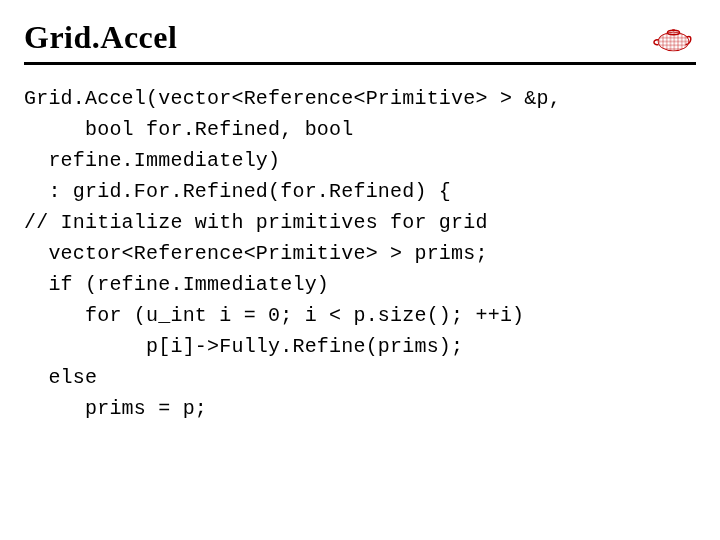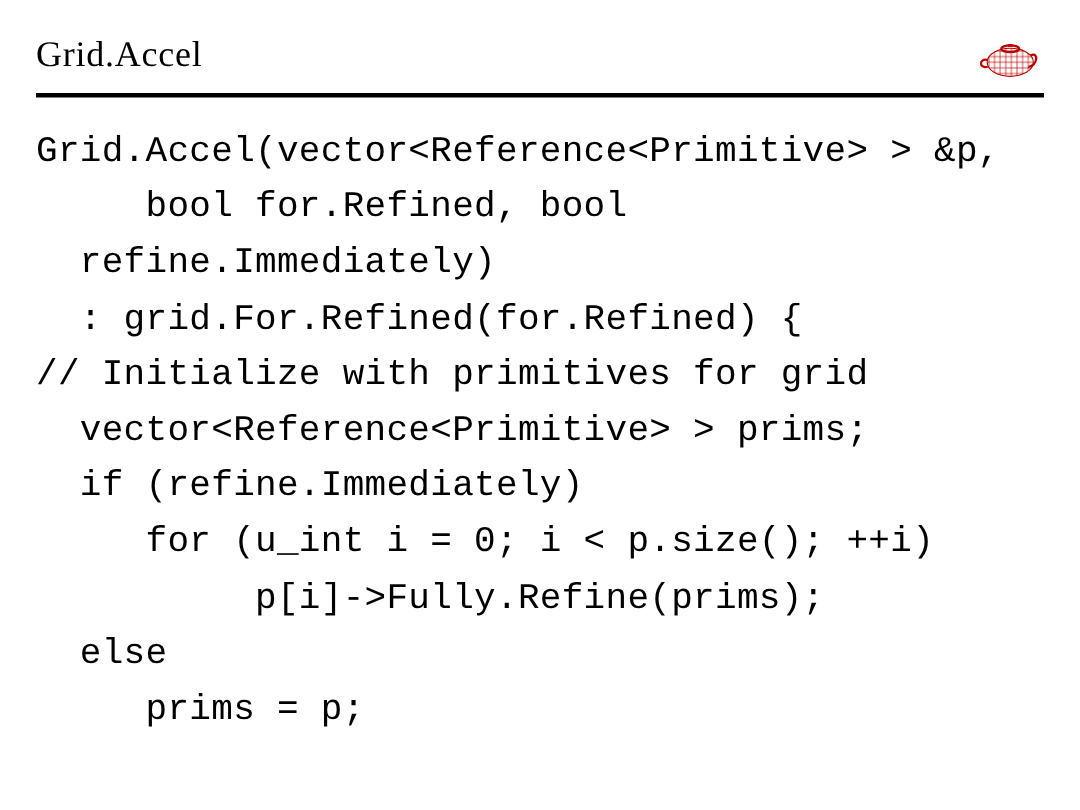--- a/index.html
+++ b/index.html
@@ -17,37 +17,37 @@
     box-sizing: border-box;
   }
   .header-row {
     display: flex;
     align-items: center;
     justify-content: space-between;
     padding-bottom: 6px;
   }
   .title {
     font-family: Georgia, 'Times New Roman', serif;
-    font-weight: normal;
-    font-size: 24px;
+    font-weight: bold;
+    font-size: 32px;
     letter-spacing: 0.5px;
   }
   .logo {
     width: 48px;
     height: 38px;
   }
   .rule {
     border: none;
     height: 3px;
     background: #000;
     margin: 0 0 18px 0;
   }
   .code {
     font-family: 'Courier New', Courier, monospace;
-    font-size: 24px;
+    font-size: 20px;
     line-height: 1.55;
     white-space: pre;
     letter-spacing: 0.2px;
   }
 </style>
 </head>
 <body>
 
 <div class="slide">
   <div class="header-row">

